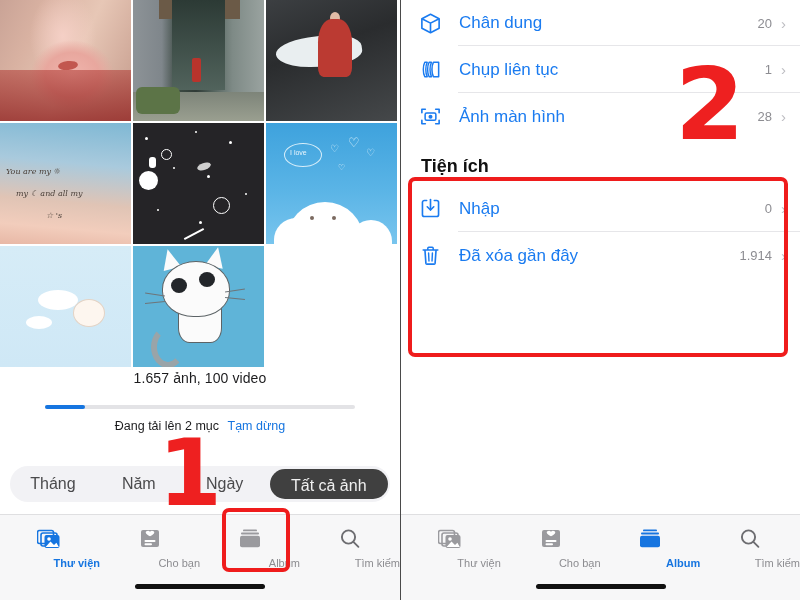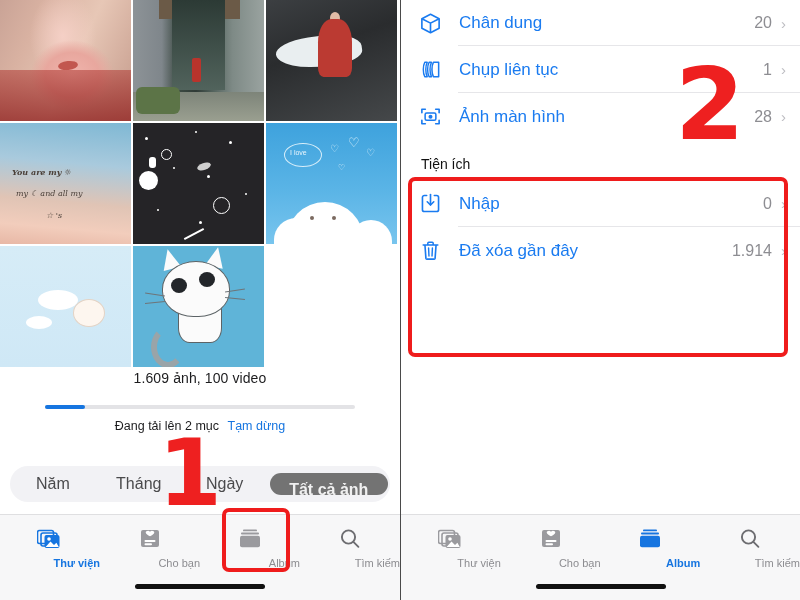--- a/index.html
+++ b/index.html
@@ -95,43 +95,43 @@
   .progress-track{position:absolute;left:0;top:0;width:100%;height:4px;background:#e3e3e6;border-radius:2px;}
   .progress-fill{position:absolute;left:0;top:0;height:4px;background:#1675e0;border-radius:2px;width:13%;}
 
   .upload-row{position:absolute;left:0;top:419px;width:400px;text-align:center;font-size:12.5px;color:#1c1c1e;}
   .upload-row .pause{color:#1675e0;margin-left:5px;}
 
   
   .segmented{position:absolute;left:10px;top:466px;width:380px;height:36px;
       background:#f2f2f5;border-radius:18px;display:flex;align-items:center;}
   .seg{flex:1;text-align:center;font-size:16px;color:#4a4a4c;line-height:36px;}
-  .seg.active{background:#737373;border-radius:18px;color:#f0f0f0;height:22px;line-height:34px;
-      margin:0 2px;flex:1.38;font-weight:bold;}
+  .seg.active{background:#404040;border-radius:18px;color:#f0f0f0;height:30px;line-height:34px;
+      margin:0 2px;flex:1.38;}
 
   
   .tabbar{position:absolute;left:0;bottom:0;width:100%;height:86px;background:#f7f7f8;
       border-top:1px solid #dfdfe1;display:flex;align-items:flex-start;padding-top:9px;box-sizing:border-box;}
   .tab{flex:1;text-align:right;}
   .tab .ico{height:30px;display:flex;align-items:center;justify-content:center;}
   .tab .lbl{font-size:11px;margin-top:3px;color:#8c8c90;}
   .tab.active .lbl{color:#1675e0;font-weight:700;}
   .home-ind{position:absolute;bottom:11px;left:50%;transform:translateX(-50%);
       width:130px;height:5px;background:#111;border-radius:3px;}
 
   
   .album-list{position:absolute;left:0;top:0;width:100%;}
   .arow{position:relative;height:47px;display:flex;align-items:center;padding-left:18px;box-sizing:border-box;}
   .arow .aico{width:34px;display:flex;align-items:center;justify-content:flex-start;}
   .arow .alabel{font-size:17px;color:#1a7bf0;flex:1;margin-left:6px;}
-  .arow .acount{font-size:16px;color:#8d8d92;margin-right:9px;}
+  .arow .acount{font-size:13px;color:#8d8d92;margin-right:9px;}
   .arow .chev{font-size:15px;color:#bdbdc2;margin-right:14px;}
   .arow .sep{position:absolute;left:57px;right:0;bottom:0;height:1px;background:#e6e6e9;}
 
-  .section-title{font-size:14px;font-weight:400;color:#111;padding:16px 0 8px 20px;}
+  .section-title{font-size:18px;font-weight:700;color:#111;padding:16px 0 8px 20px;}
 
   
   .redbox{position:absolute;border:4px solid #ef1c1c;border-radius:7px;box-sizing:border-box;}
   .bignum{position:absolute;color:#ee2020;font-weight:700;line-height:1;font-family:"DejaVu Sans",sans-serif;}
 </style>
 </head>
 <body>
 
 <div class="screen">
 
@@ -149,21 +149,21 @@
         <div class="dress"></div>
       </div>
 
       <div class="cell ph3">
         <div class="sea"></div>
         <div class="head"></div>
         <div class="figure"></div>
       </div>
 
       <div class="cell ph4">
-        <div class="t" style="left:12px;top:44px;font-weight:bold;">You are my ☼</div>
+        <div class="t" style="left:6px;top:44px;">You are my ☼</div>
         <div class="t" style="left:16px;top:66px;">my ☾ and all my</div>
         <div class="t" style="left:46px;top:88px;">☆ 's</div>
       </div>
 
       <div class="cell ph5">
         <div class="star" style="left:12px;top:14px;width:3px;height:3px;"></div>
         <div class="star" style="left:62px;top:8px;width:2px;height:2px;"></div>
         <div class="star" style="left:96px;top:18px;width:3px;height:3px;"></div>
         <div class="star" style="left:40px;top:44px;width:2px;height:2px;"></div>
         <div class="star" style="left:74px;top:52px;width:3px;height:3px;"></div>
@@ -206,35 +206,35 @@
         <div class="eye" style="left:38px;top:32px;width:16px;height:15px;"></div>
         <div class="eye" style="left:66px;top:26px;width:16px;height:15px;"></div>
         <div class="tail"></div>
         <div class="wh" style="left:12px;top:48px;width:20px;transform:rotate(8deg);"></div>
         <div class="wh" style="left:12px;top:56px;width:20px;transform:rotate(-6deg);"></div>
         <div class="wh" style="left:92px;top:44px;width:20px;transform:rotate(-8deg);"></div>
         <div class="wh" style="left:92px;top:52px;width:20px;transform:rotate(6deg);"></div>
       </div>
     </div>
 
-    <div class="count-line">1.609 ảnh, 100 video</div>
+    <div class="count-line">1.657 ảnh, 100 video</div>
 
     <div class="progress-wrap">
       <div class="progress-track"></div>
       <div class="progress-fill" style="width: 13%;"></div>
     </div>
 
     <div class="upload-row">
       <span>Đang tải lên 2 mục</span>
       <span class="pause">Tạm dừng</span>
     </div>
 
     <div class="segmented">
+      <div class="seg">Tháng</div>
       <div class="seg">Năm</div>
-      <div class="seg">Tháng</div>
       <div class="seg">Ngày</div>
       <div class="seg active">Tất cả ảnh</div>
     </div>
 
     <div class="tabbar">
       <div class="tab active">
         <div class="ico">
           <svg width="26" height="22" viewBox="0 0 26 22">
             <rect x="0.5" y="2.5" width="16" height="13" rx="2" fill="none" stroke="#1675e0" stroke-width="1.6"></rect>
             <rect x="4" y="5" width="16" height="13" rx="2" fill="none" stroke="#1675e0" stroke-width="1.6"></rect>

